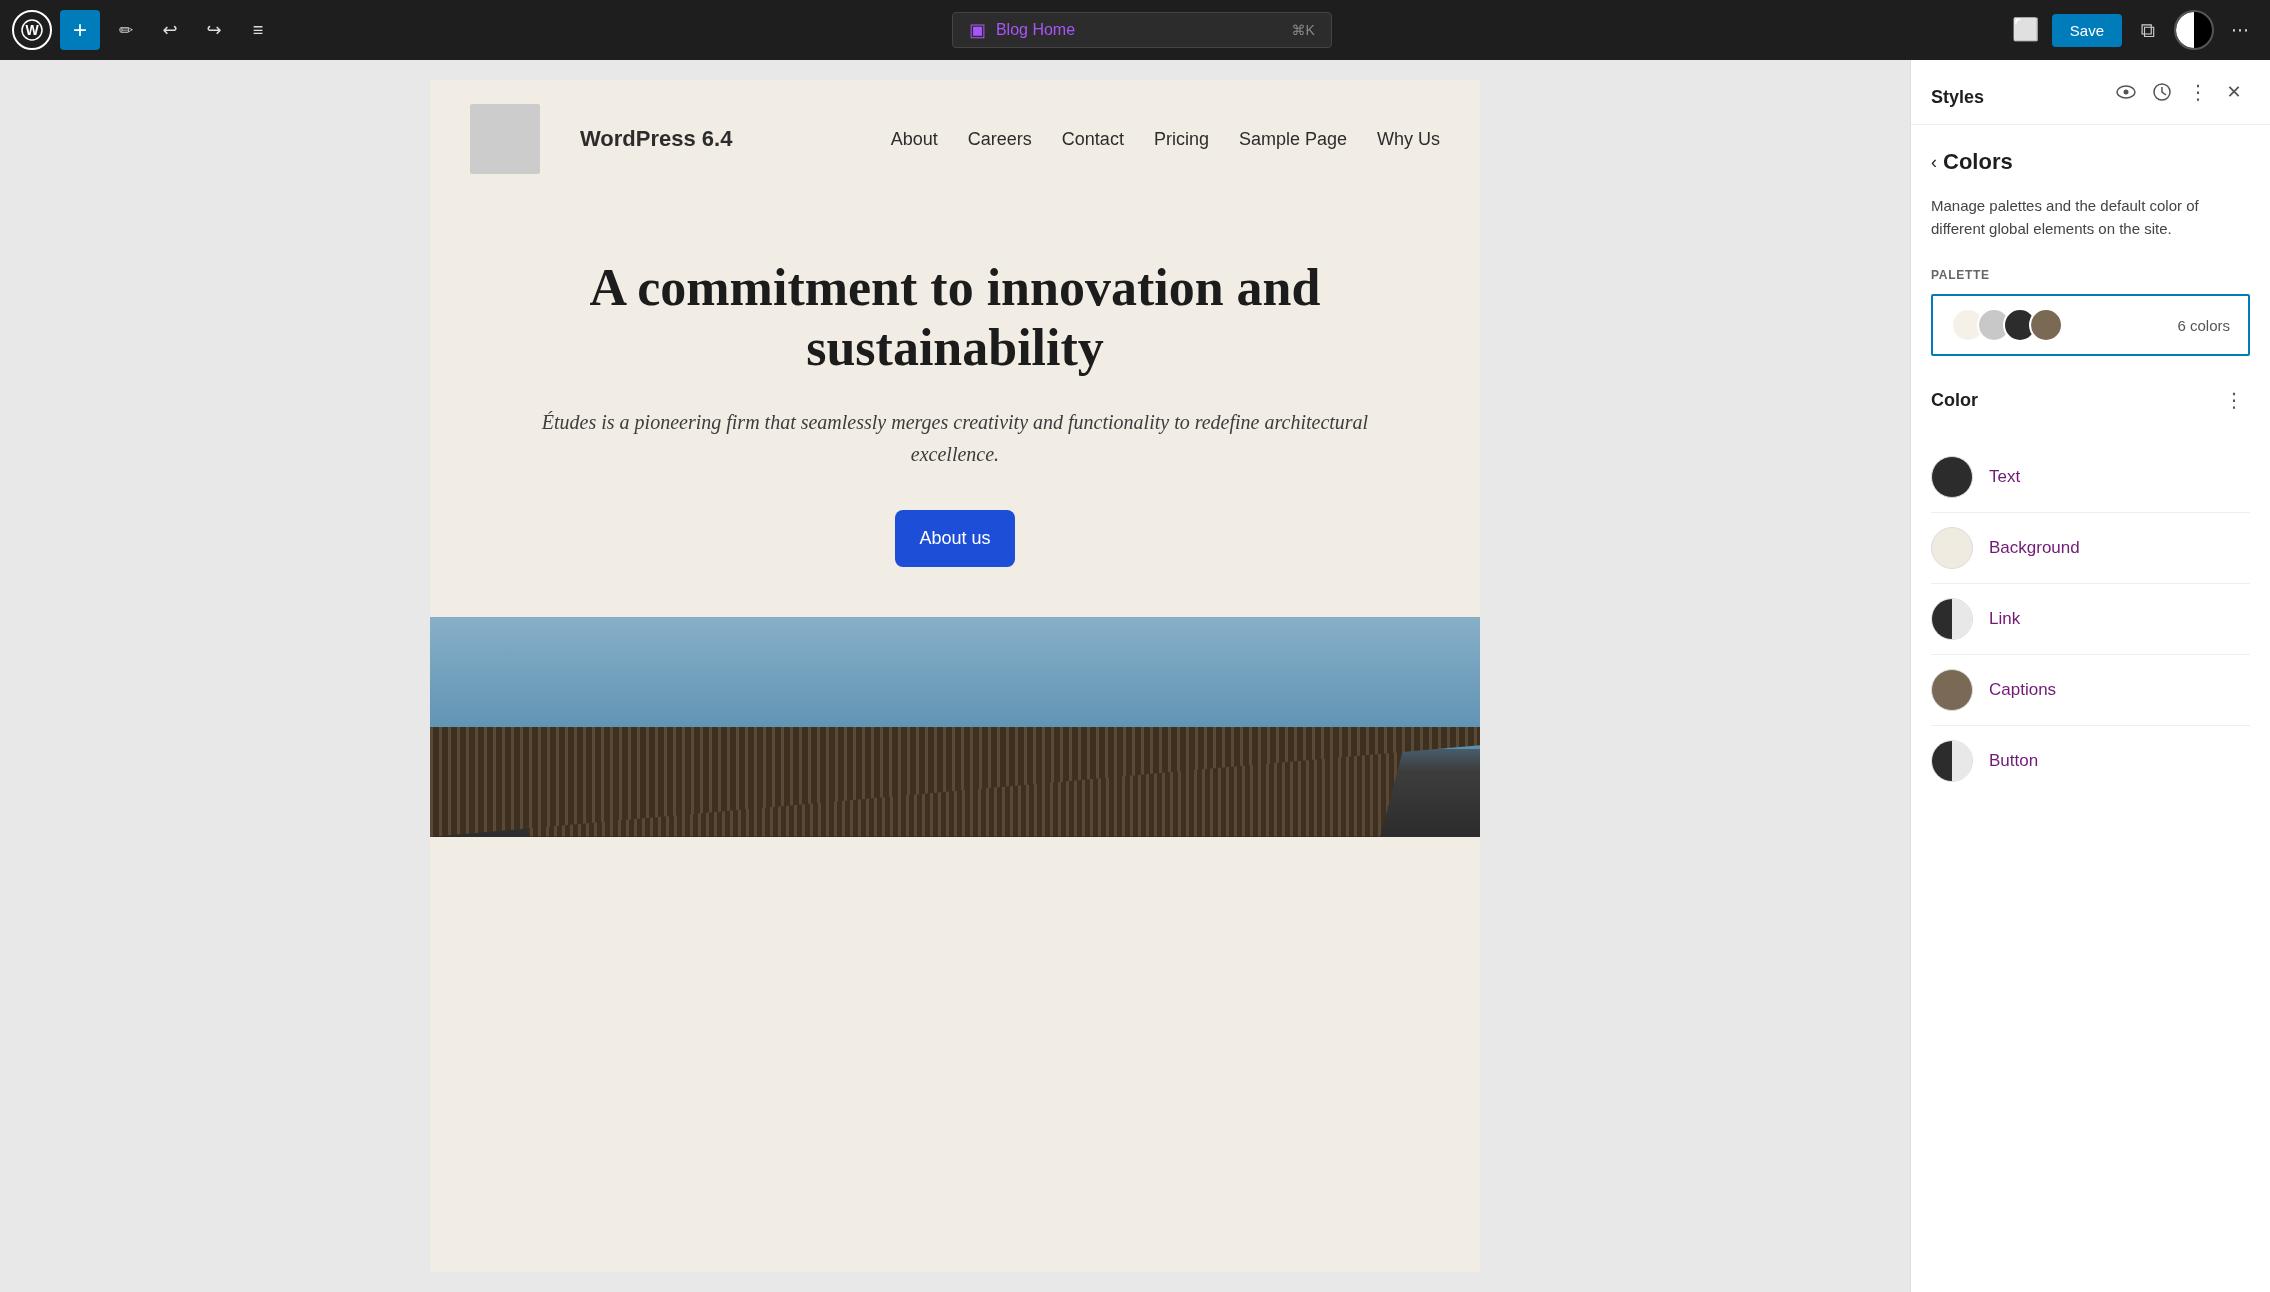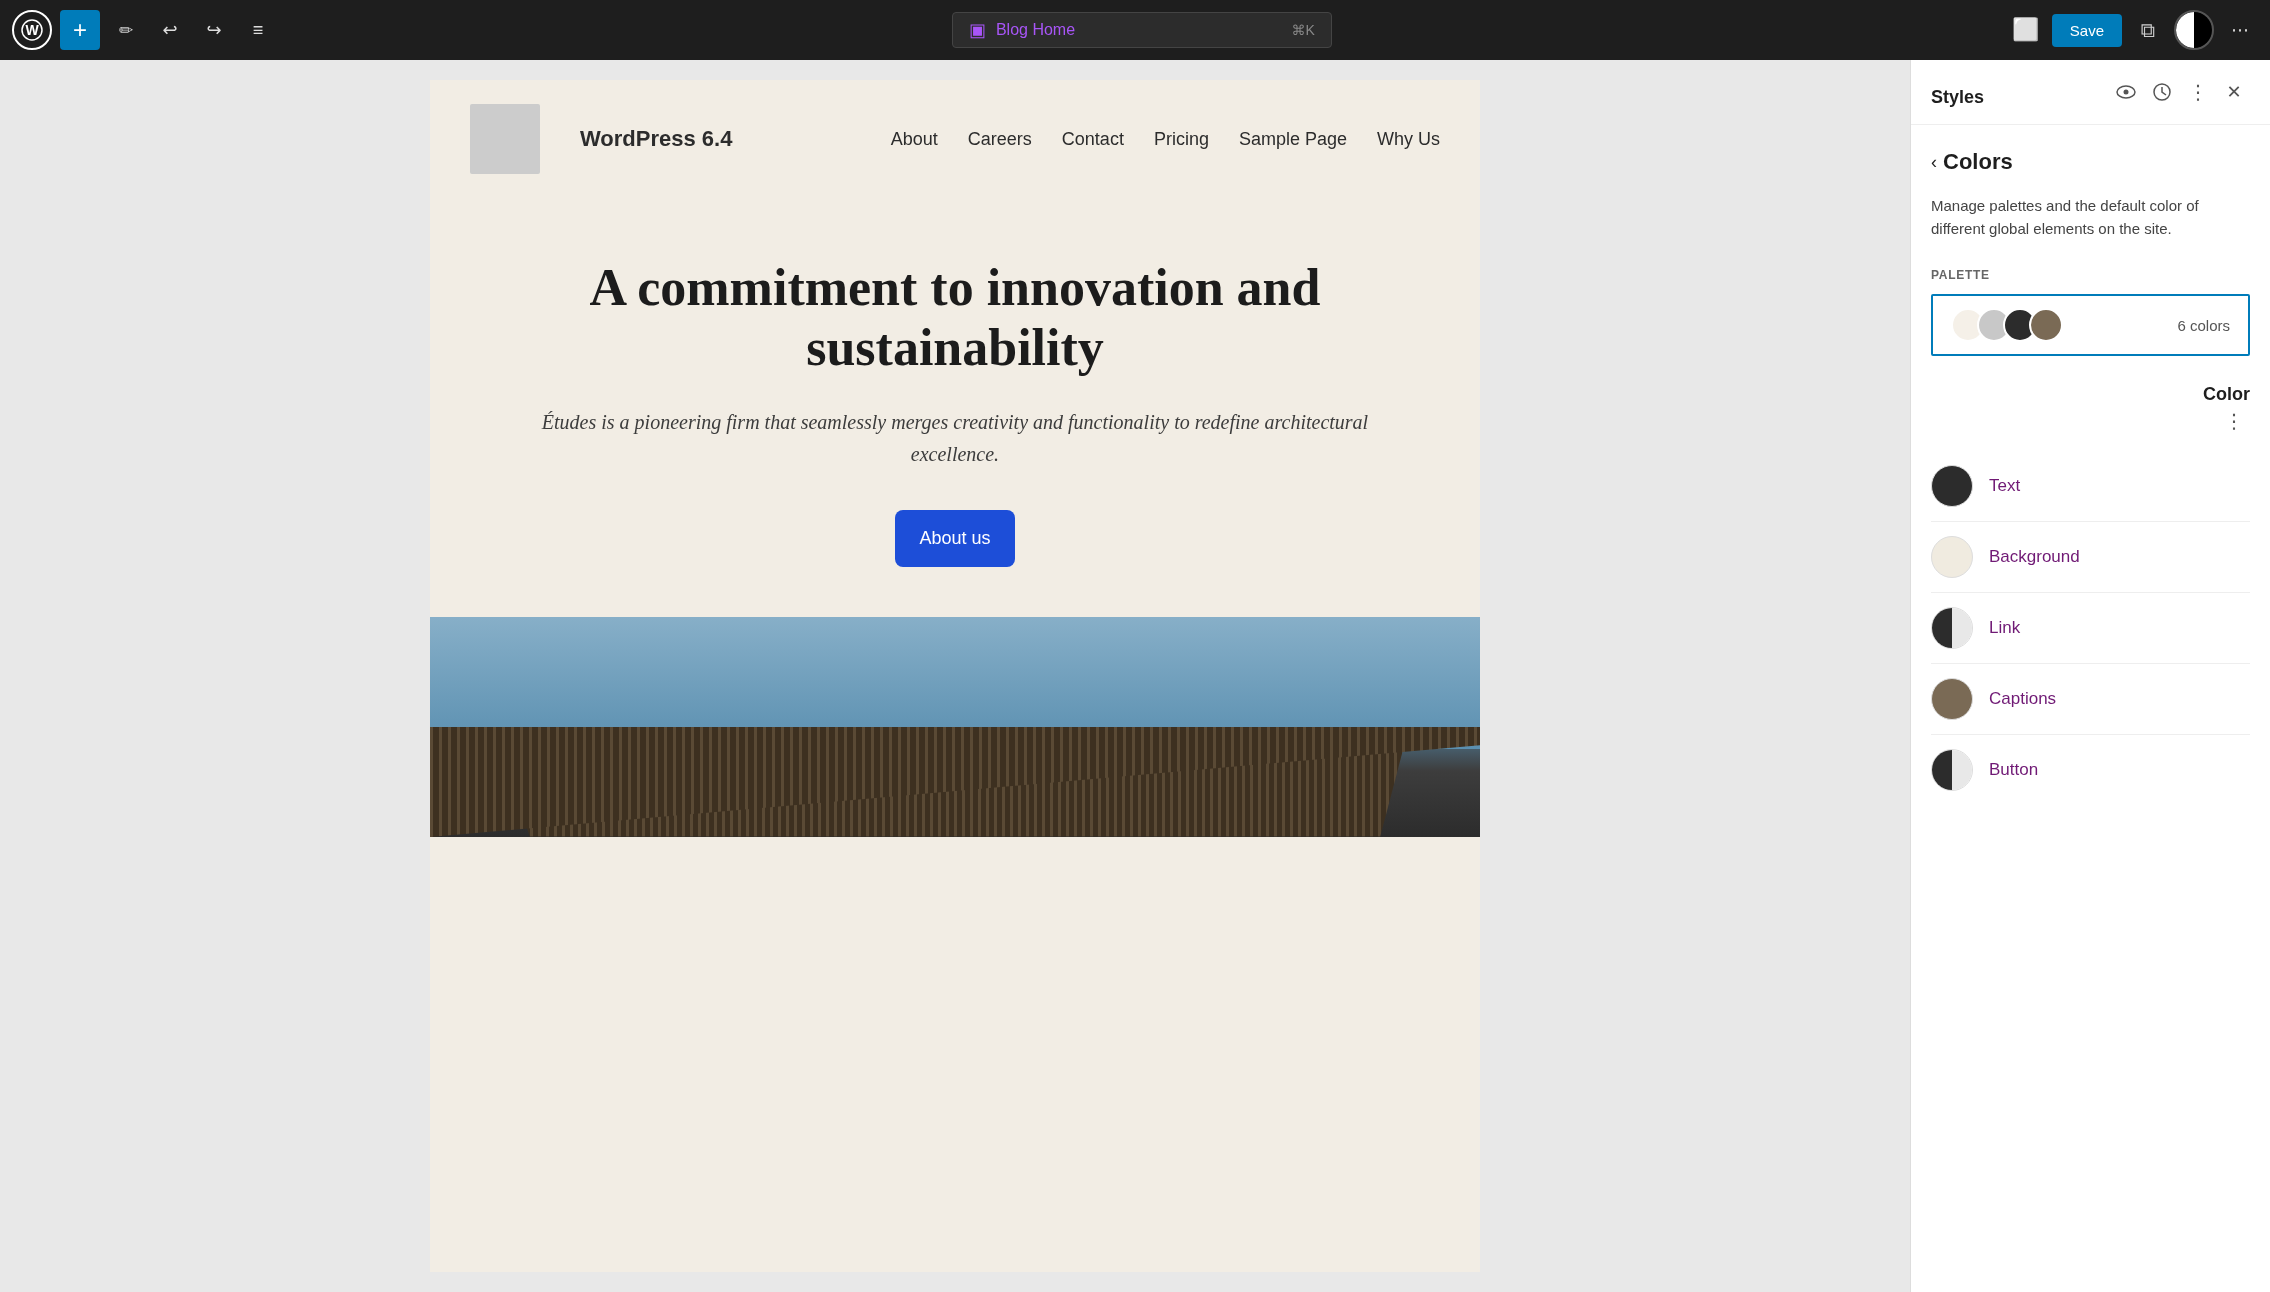--- a/index.html
+++ b/index.html
@@ -300,24 +300,23 @@
       border: 2px solid white;
     }
     .palette-count {
       font-size: 15px;
       color: #555;
     }
 
     
     .color-section-header {
       display: flex;
-      align-items: flex-end;
+      align-items: center;
       justify-content: space-between;
-      margin-bottom: 14px;
-      flex-direction: column;
+      margin-bottom: 26px;
     }
     .color-section-title {
       font-size: 18px;
       font-weight: 600;
       color: #1e1e1e;
     }
     .color-section-menu {
       width: 32px; height: 32px;
       background: transparent;
       border: none;

